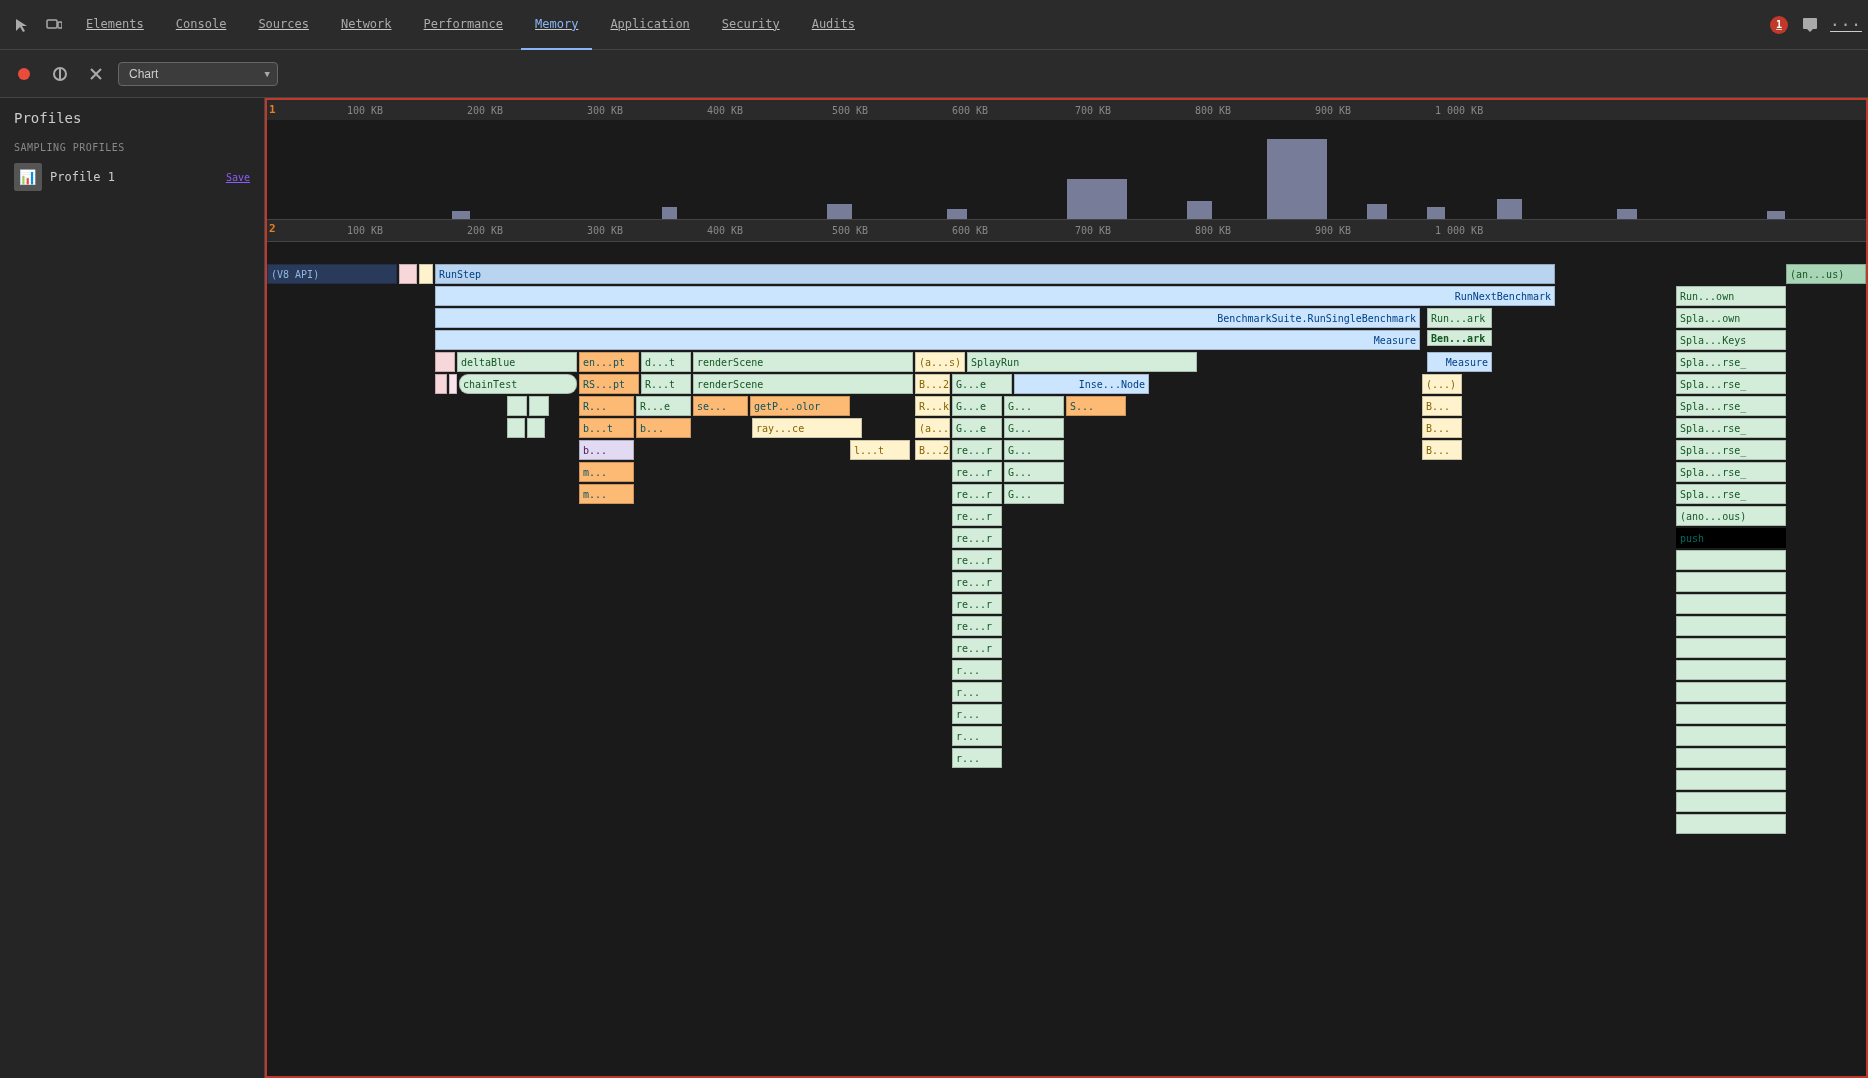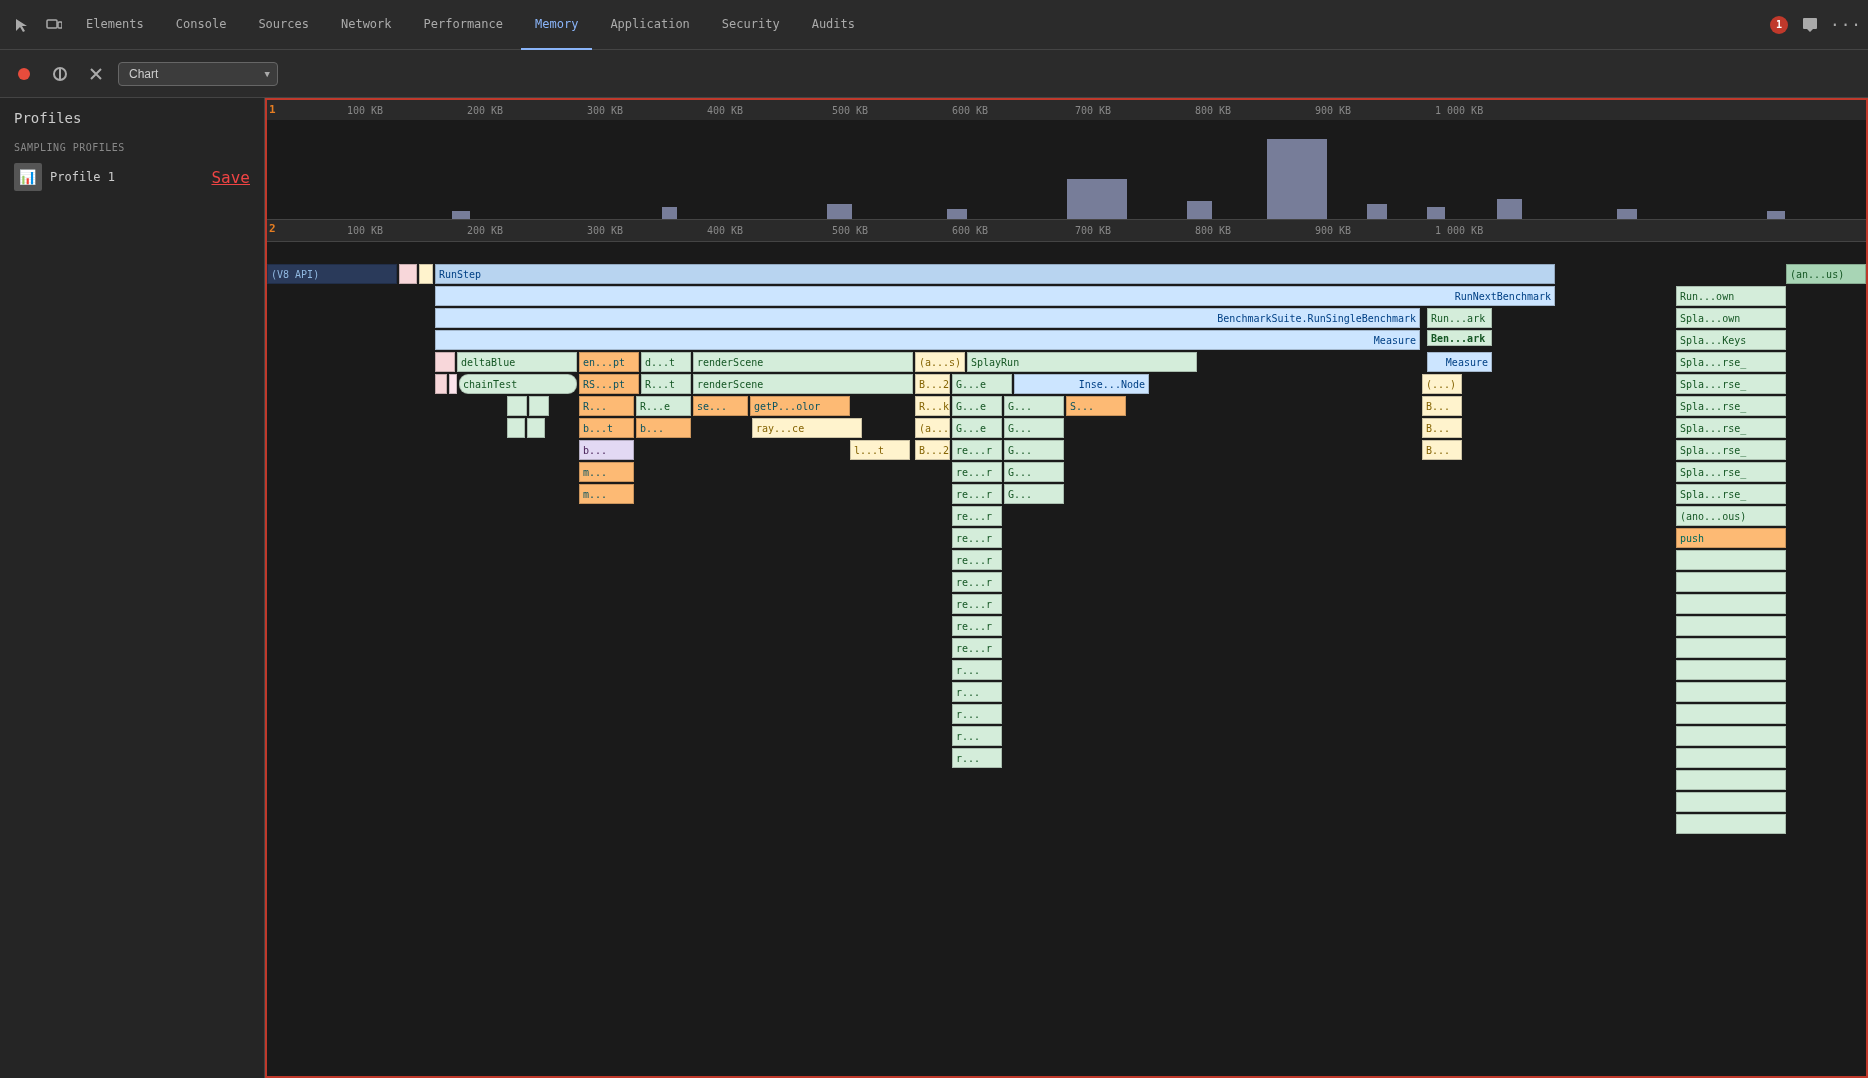--- a/index.html
+++ b/index.html
@@ -1,21 +1,21 @@
 <!DOCTYPE html>
 <html><head>
   <meta charset="utf-8">
   <style>
     * { box-sizing: border-box; margin: 0; padding: 0; }
     body { background: #1e1e1e; color: #ccc; font-family: 'Menlo', 'Consolas', monospace; font-size: 11px; overflow: hidden; width: 1868px; height: 1078px; }
 
     
     #top-nav {
       display: flex; align-items: center; background: #2b2b2b; height: 50px;
-      border-bottom: 1px solid #444; padding: 0 8px; gap: 4px;
+      border-bottom: 1px solid #444; padding: 0 8px; gap: 4px; text-decoration: underline;
     }
     .nav-icon { width: 28px; height: 28px; display: flex; align-items: center; justify-content: center; cursor: pointer; color: #aaa; border-radius: 3px; }
     .nav-tab { padding: 0 14px; height: 50px; display: flex; align-items: center; cursor: pointer; color: #aaa; font-size: 12px; border-bottom: 2px solid transparent; }
     .nav-tab.active { color: #8ab4f8; border-bottom: 2px solid #8ab4f8; }
     .nav-spacer { flex: 1; }
     .nav-right { display: flex; align-items: center; gap: 8px; }
     .error-badge { background: #c0392b; color: white; border-radius: 50%; width: 18px; height: 18px; display: flex; align-items: center; justify-content: center; font-size: 10px; font-weight: bold; }
 
     
     #toolbar {
@@ -39,21 +39,21 @@
     #sidebar {
       width: 265px; min-width: 265px; background: #252525;
       border-right: 1px solid #444; display: flex; flex-direction: column;
       overflow-y: auto;
     }
     .sidebar-title { font-size: 14px; color: #ccc; padding: 12px 14px 8px; font-weight: 500; }
     .sidebar-section-title { font-size: 10px; color: #888; padding: 8px 14px 4px; text-transform: uppercase; letter-spacing: 0.5px; }
     .profile-item { display: flex; align-items: center; padding: 6px 14px; cursor: pointer; gap: 8px; }
     .profile-icon { width: 28px; height: 28px; background: #555; display: flex; align-items: center; justify-content: center; border-radius: 2px; font-size: 14px; flex-shrink: 0; }
     .profile-name { flex: 1; color: #ccc; font-size: 12px; }
-    .save-link { color: #ef4444; cursor: pointer; font-size: 16px; text-decoration: underline; }
+    .save-link { color: #8b5cf6; cursor: pointer; font-size: 10px; text-decoration: underline; }
 
     
     #chart-area {
       flex: 1; background: #1a1a1a; overflow: hidden; position: relative;
       border: 2px solid #c0392b;
     }
 
     
     #histogram {
       height: 120px; background: #1a1a1a; border-bottom: 1px solid #444;
@@ -85,21 +85,21 @@
 
     
     .c-green { background: #d4edda; color: #155724; }
     .c-green-mid { background: #a8d5b5; color: #155724; }
     .c-blue { background: #cce5ff; color: #004085; justify-content: flex-end; }
     .c-yellow { background: #fff3cd; color: #856404; }
     .c-pink { background: #f8d7da; color: #721c24; }
     .c-pink-light { background: #fce4ec; color: #880e4f; }
     .c-teal { background: #fdba74; color: #0c5460; }
     .c-purple { background: #e2d9f3; color: #4a235a; }
-    .c-cyan { background: #fdba74; color: #00695c; }
+    .c-cyan { background: #000000; color: #00695c; }
     .c-root { background: #2d5a27; color: #90ee90; }
     .c-v8 { background: #2a3a5a; color: #90b8e0; }
     .c-runstep { background: #b8d4f0; color: #004085; }
   </style>
 </head>
 <body>
 
 <div id="top-nav">
   <div class="nav-icon">
     <svg width="16" height="16" viewBox="0 0 16 16" fill="none">

